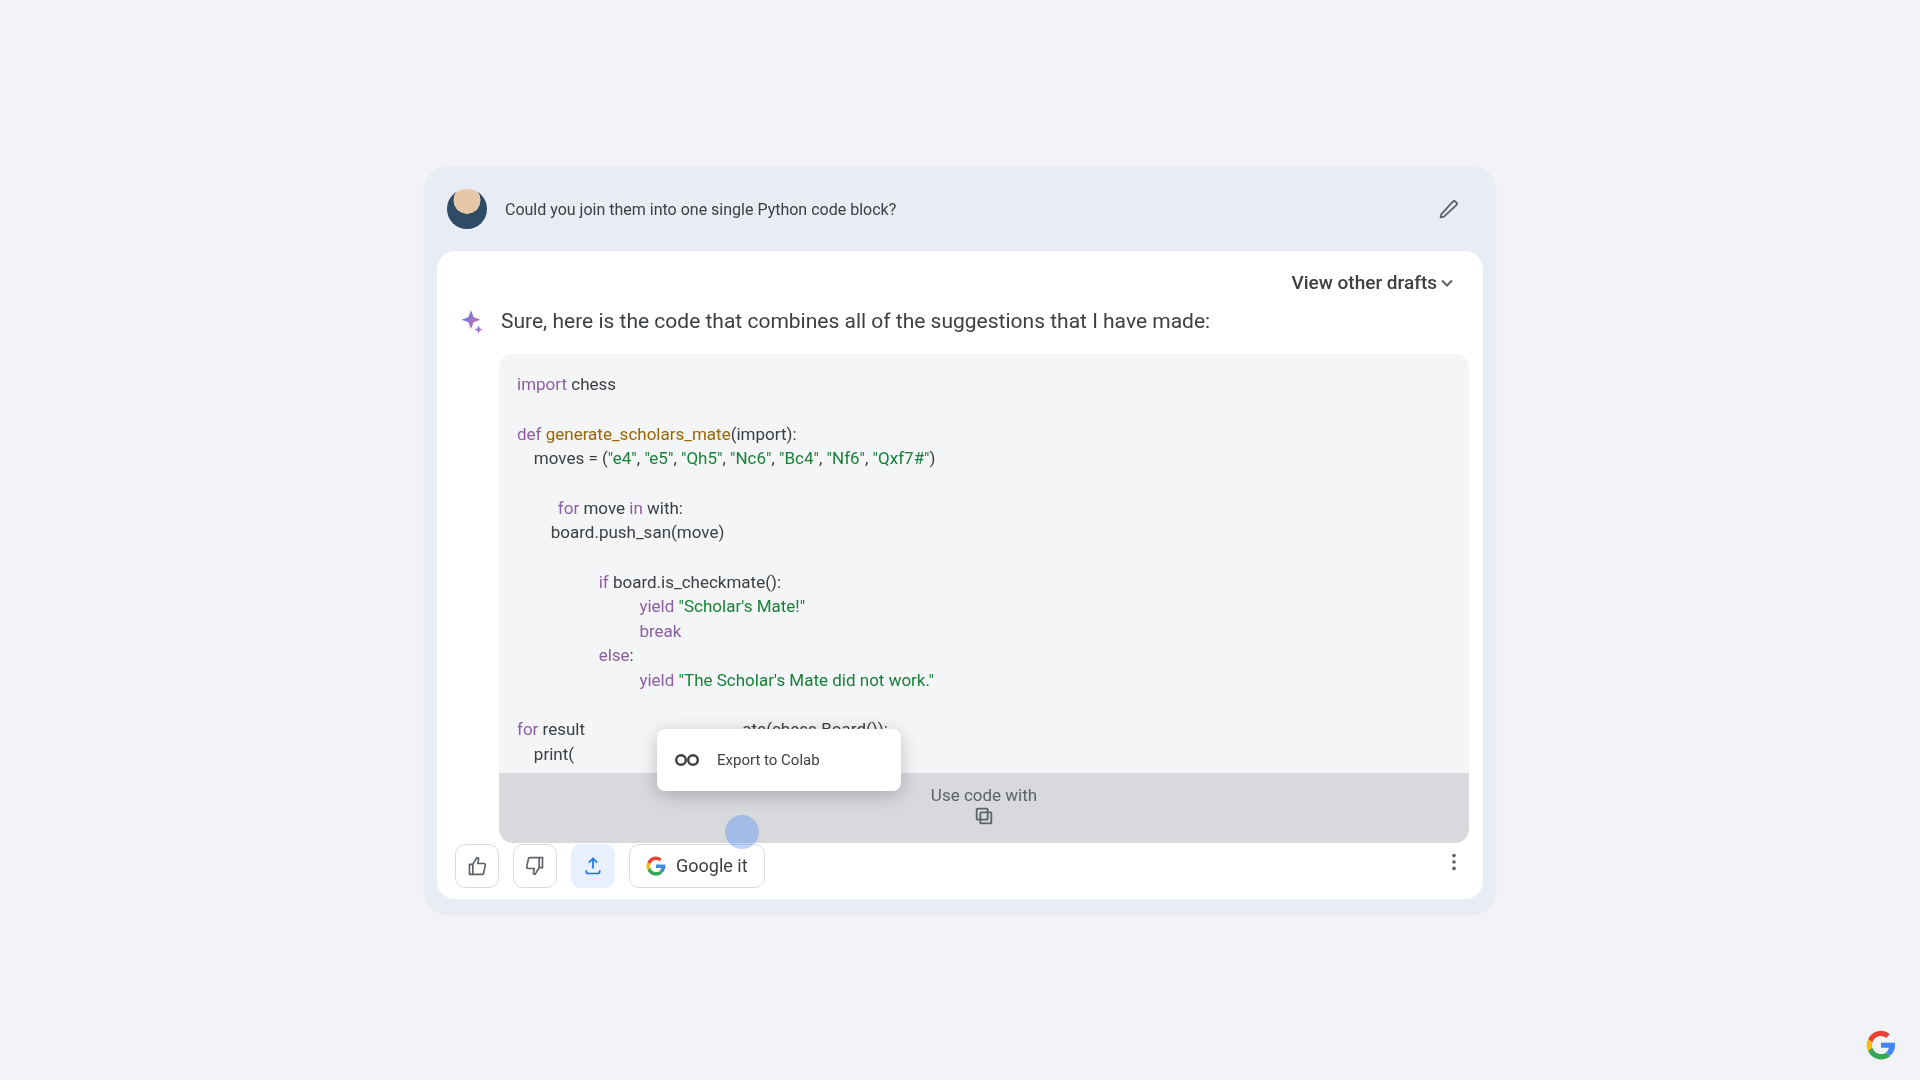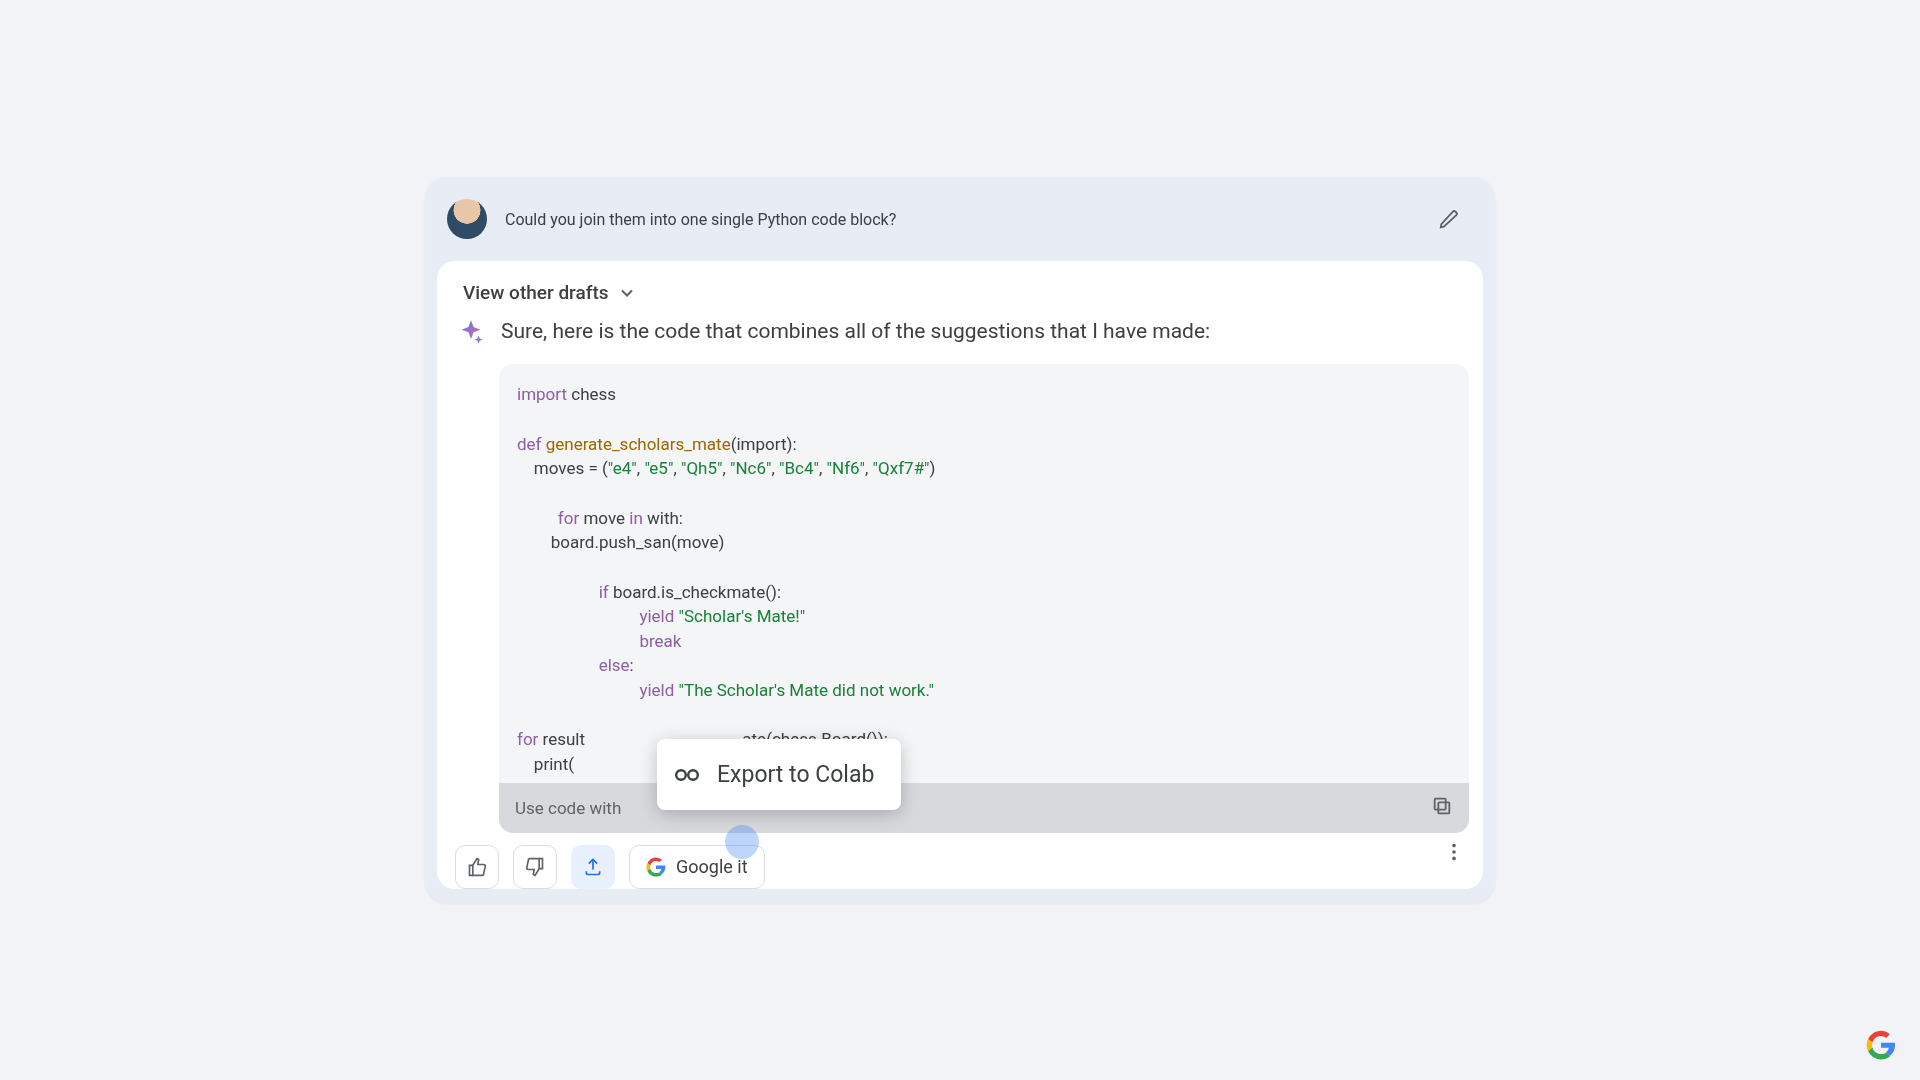--- a/index.html
+++ b/index.html
@@ -37,21 +37,21 @@
   flex:none;
 }
 .user-text{flex:1;color:var(--text);font-size:16px}
 .edit-btn{width:28px;height:28px;display:flex;align-items:center;justify-content:center;color:var(--muted);cursor:pointer}
 
 .resp{
   margin:0 12px 14px;background:var(--panel);border-radius:18px;
   padding:16px 14px 56px;position:relative;
 }
 .drafts{
-  display:flex;align-items:center;gap:8px;
+  display:flex;justify-content:flex-end;align-items:center;
   color:var(--text);font-size:19px;font-weight:500;padding:4px 12px 10px;
   cursor:pointer;
 }
 .drafts svg{color:var(--muted)}
 
 .ai-row{display:flex;gap:16px;align-items:flex-end;padding:2px 10px 0 6px}
 .bard-mark{
   width:28px;height:28px;flex:none;margin-top:2px;
   display:flex;align-items:center;justify-content:center;
 }
@@ -68,45 +68,45 @@
   line-height:1.45;padding:18px 18px 6px;white-space:pre;position:relative;
   overflow:hidden;
 }
 .kw{color:var(--kw)}
 .ident{color:var(--text)}
 .fn{color:var(--fn)}
 .str{color:var(--str)}
 
 .code-foot{
   background:var(--code-head);display:flex;align-items:center;
-  padding:12px 16px;color:var(--muted);font-size:17px;
+  padding:12px 16px;color:var(--muted);font-size:17px;flex-direction:column;
 }
 .code-foot .spacer{flex:1}
 .copy-btn{cursor:pointer;color:var(--muted)}
 
 
 .export-pop{
   position:absolute;left:220px;top:478px;
   width:244px;background:#fff;border-radius:8px;
   box-shadow:0 4px 18px rgba(0,0,0,.22);
   padding:8px 0;z-index:40;
 }
 .export-item{
   display:flex;align-items:center;gap:18px;
-  padding:14px 18px;color:var(--text);font-size:23px;cursor:pointer;
+  padding:14px 18px;color:var(--text);font-size:15px;cursor:pointer;
 }
 .click-ring{
   position:absolute;left:68px;top:86px;width:34px;height:34px;
   border-radius:50%;background:rgba(66,133,244,.35);
   pointer-events:none;
 }
 
 
 .actions{
-  position:absolute;left:18px;bottom:0;display:flex;gap:14px;align-items:center;
+  position:absolute;left:18px;bottom:11px;display:flex;gap:14px;align-items:center;
 }
 .act-btn{
   width:44px;height:44px;border:1px solid var(--border);border-radius:10px;
   display:flex;align-items:center;justify-content:center;color:var(--muted);
   background:#fff;cursor:pointer;
 }
 .act-btn.sel{background:#e8f0fe;border-color:#e8f0fe;color:var(--bard-blue)}
 .google-it{
   height:44px;border:1px solid var(--border);border-radius:10px;
   display:flex;align-items:center;gap:10px;padding:0 16px;

